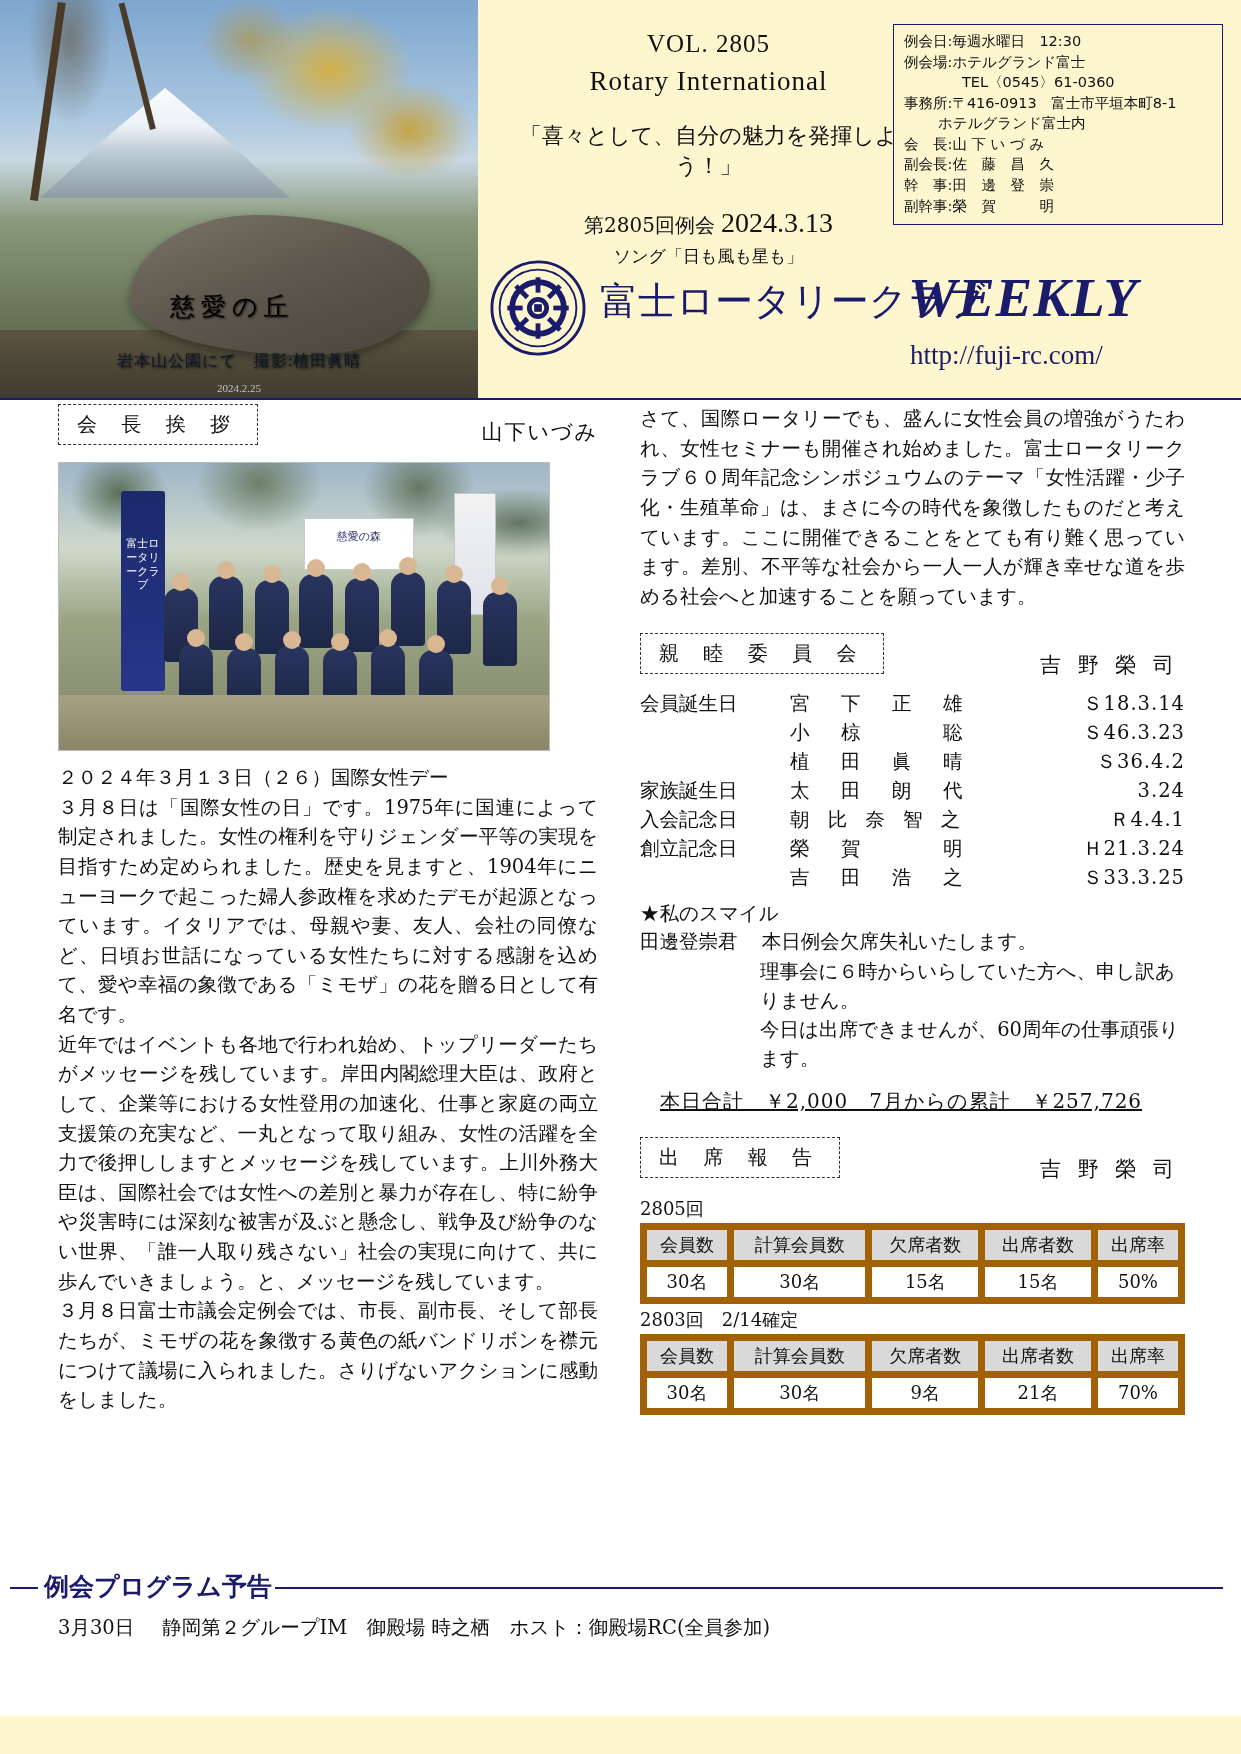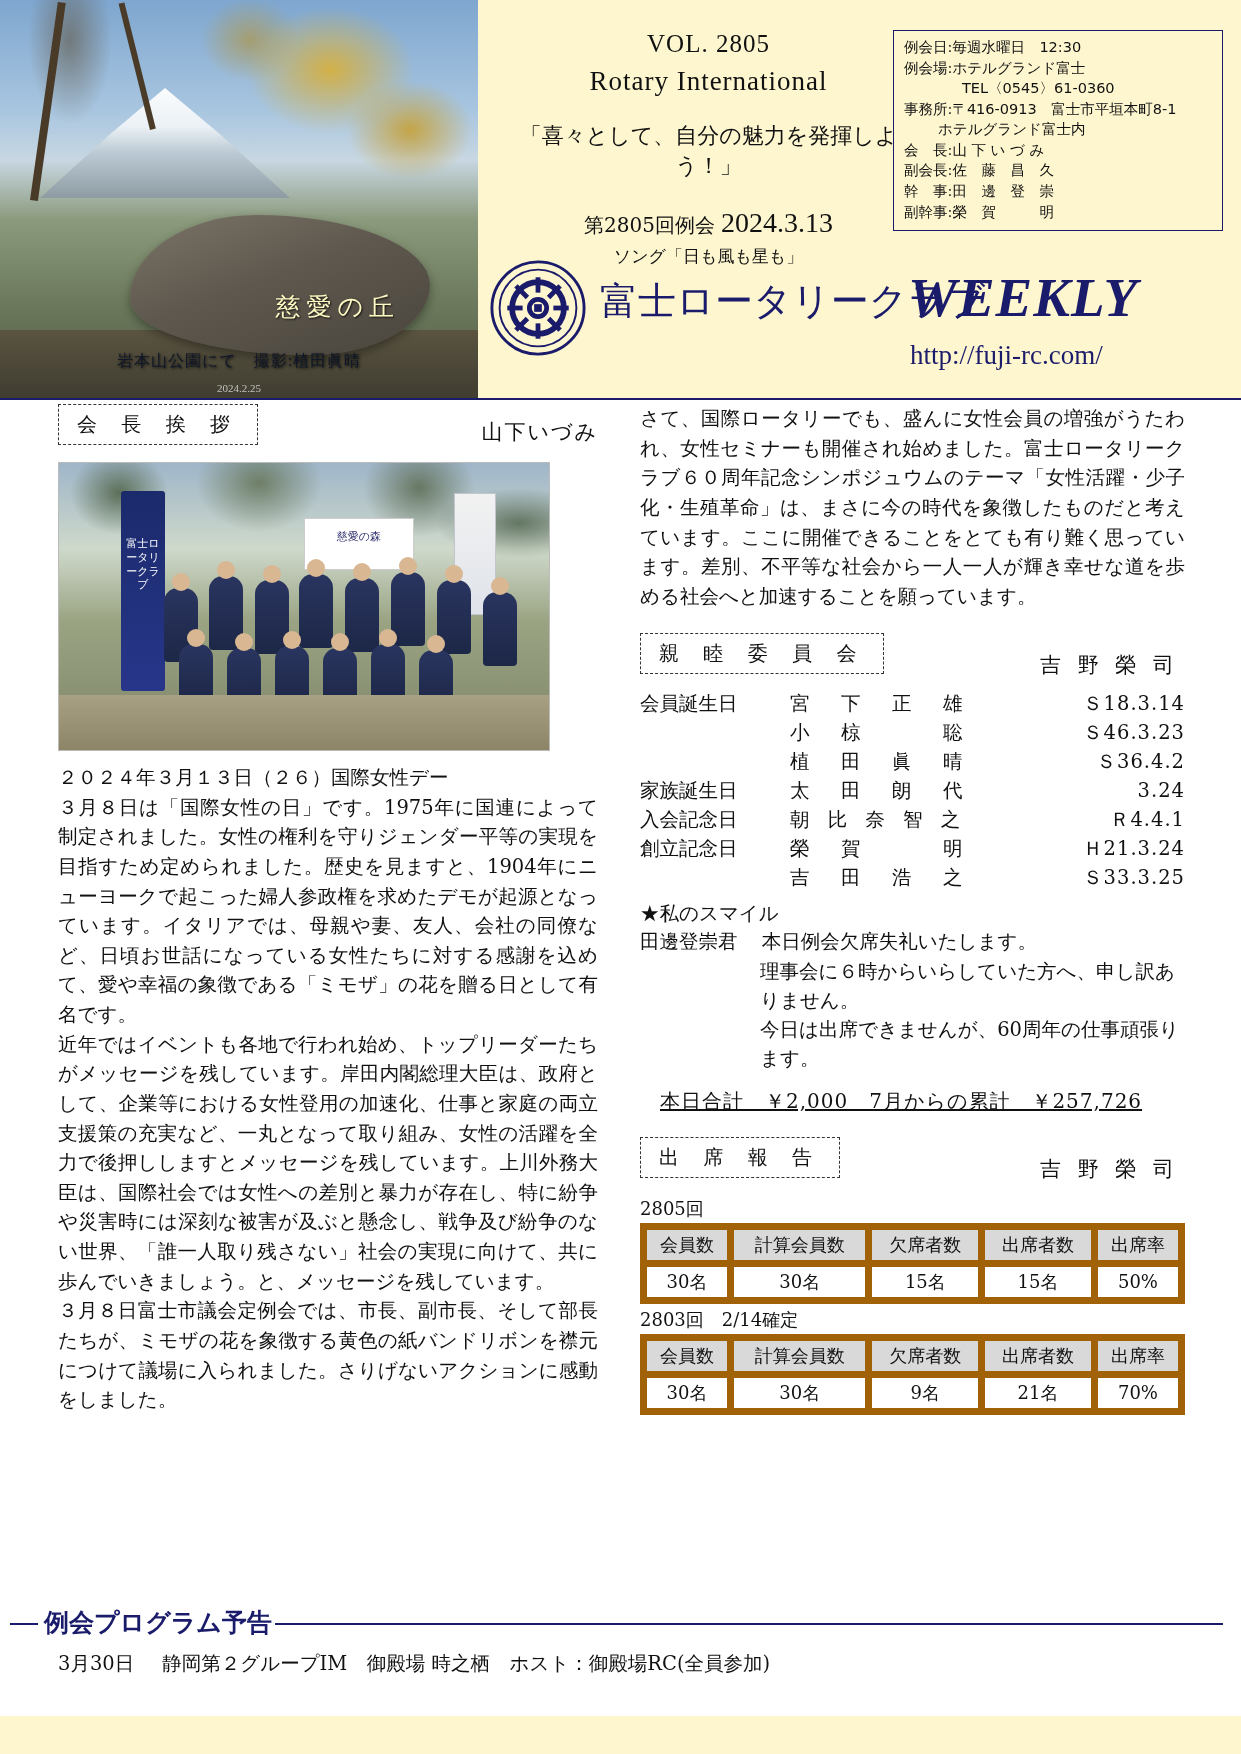--- a/index.html
+++ b/index.html
@@ -53,22 +53,22 @@
     position:absolute; background:#4a3a28; transform-origin: bottom left;
   }
   .ph-rock {
     position: absolute; left: 130px; top: 215px; width: 300px; height: 140px;
     background: linear-gradient(160deg,#7c7468 0%, #5e584e 45%, #4a453d 100%);
     border-radius: 42% 58% 40% 60% / 60% 50% 50% 40%;
     box-shadow: 0 4px 10px rgba(0,0,0,.35);
   }
   .ph-rock-text {
     position: absolute; left: 170px; top: 290px;
-    width: 230px; text-align: right;
-    color: #fef9c3;
+    width: 230px; text-align: left;
+    color: #000000;
     font-size: 25px;
     letter-spacing: 6px;
     font-family: "DejaVu Serif", serif;
     text-shadow: 1px 1px 2px rgba(0,0,0,.8);
   }
   .ph-ground {
     position:absolute; left:0; top:330px; width:478px; height:70px;
     background: linear-gradient(180deg,#5a5440 0%, #3f3c30 100%);
   }
   .ph-caption {
@@ -107,21 +107,21 @@
   }
   .meeting-no .date {
     font-size: 28px; font-family:"Liberation Serif", serif; margin-left: 6px;
   }
   .song {
     margin-top: 6px; font-size: 17px; font-family:"DejaVu Serif", serif;
   }
 
   .infobox {
     position: absolute;
-    right: 18px; top: 30px;
+    right: 18px; top: 24px;
     width: 330px;
     border: 1.5px solid #1b1b6b;
     padding: 6px 10px 8px 10px;
     box-sizing: border-box;
     font-family: "DejaVu Sans", sans-serif;
     font-size: 14.5px;
     line-height: 1.42;
   }
   .infobox .row { white-space: nowrap; }
   .infobox .ind1 { padding-left: 58px; }
@@ -295,21 +295,21 @@
   }
   table.att th, table.att td {
     border: 7px solid #a16207;
     padding: 3px 0;
   }
   table.att th { background: #d9d9d9; font-weight: normal; }
 
   
   .program {
     position: absolute;
-    left: 0; top: 1570px; width: 1241px; margin-top: 36px;
+    left: 0; top: 1570px; width: 1241px;
   }
   .prog-head {
     position: relative; height: 34px;
   }
   .prog-rule-left {
     position: absolute; left: 10px; top: 17px; width: 28px; height: 2px; background: #1b1b6b;
   }
   .prog-title {
     position: absolute; left: 44px; top: 0;
     font-size: 25px; color: #1b1b6b; font-family:"DejaVu Sans", sans-serif; font-weight: bold;

